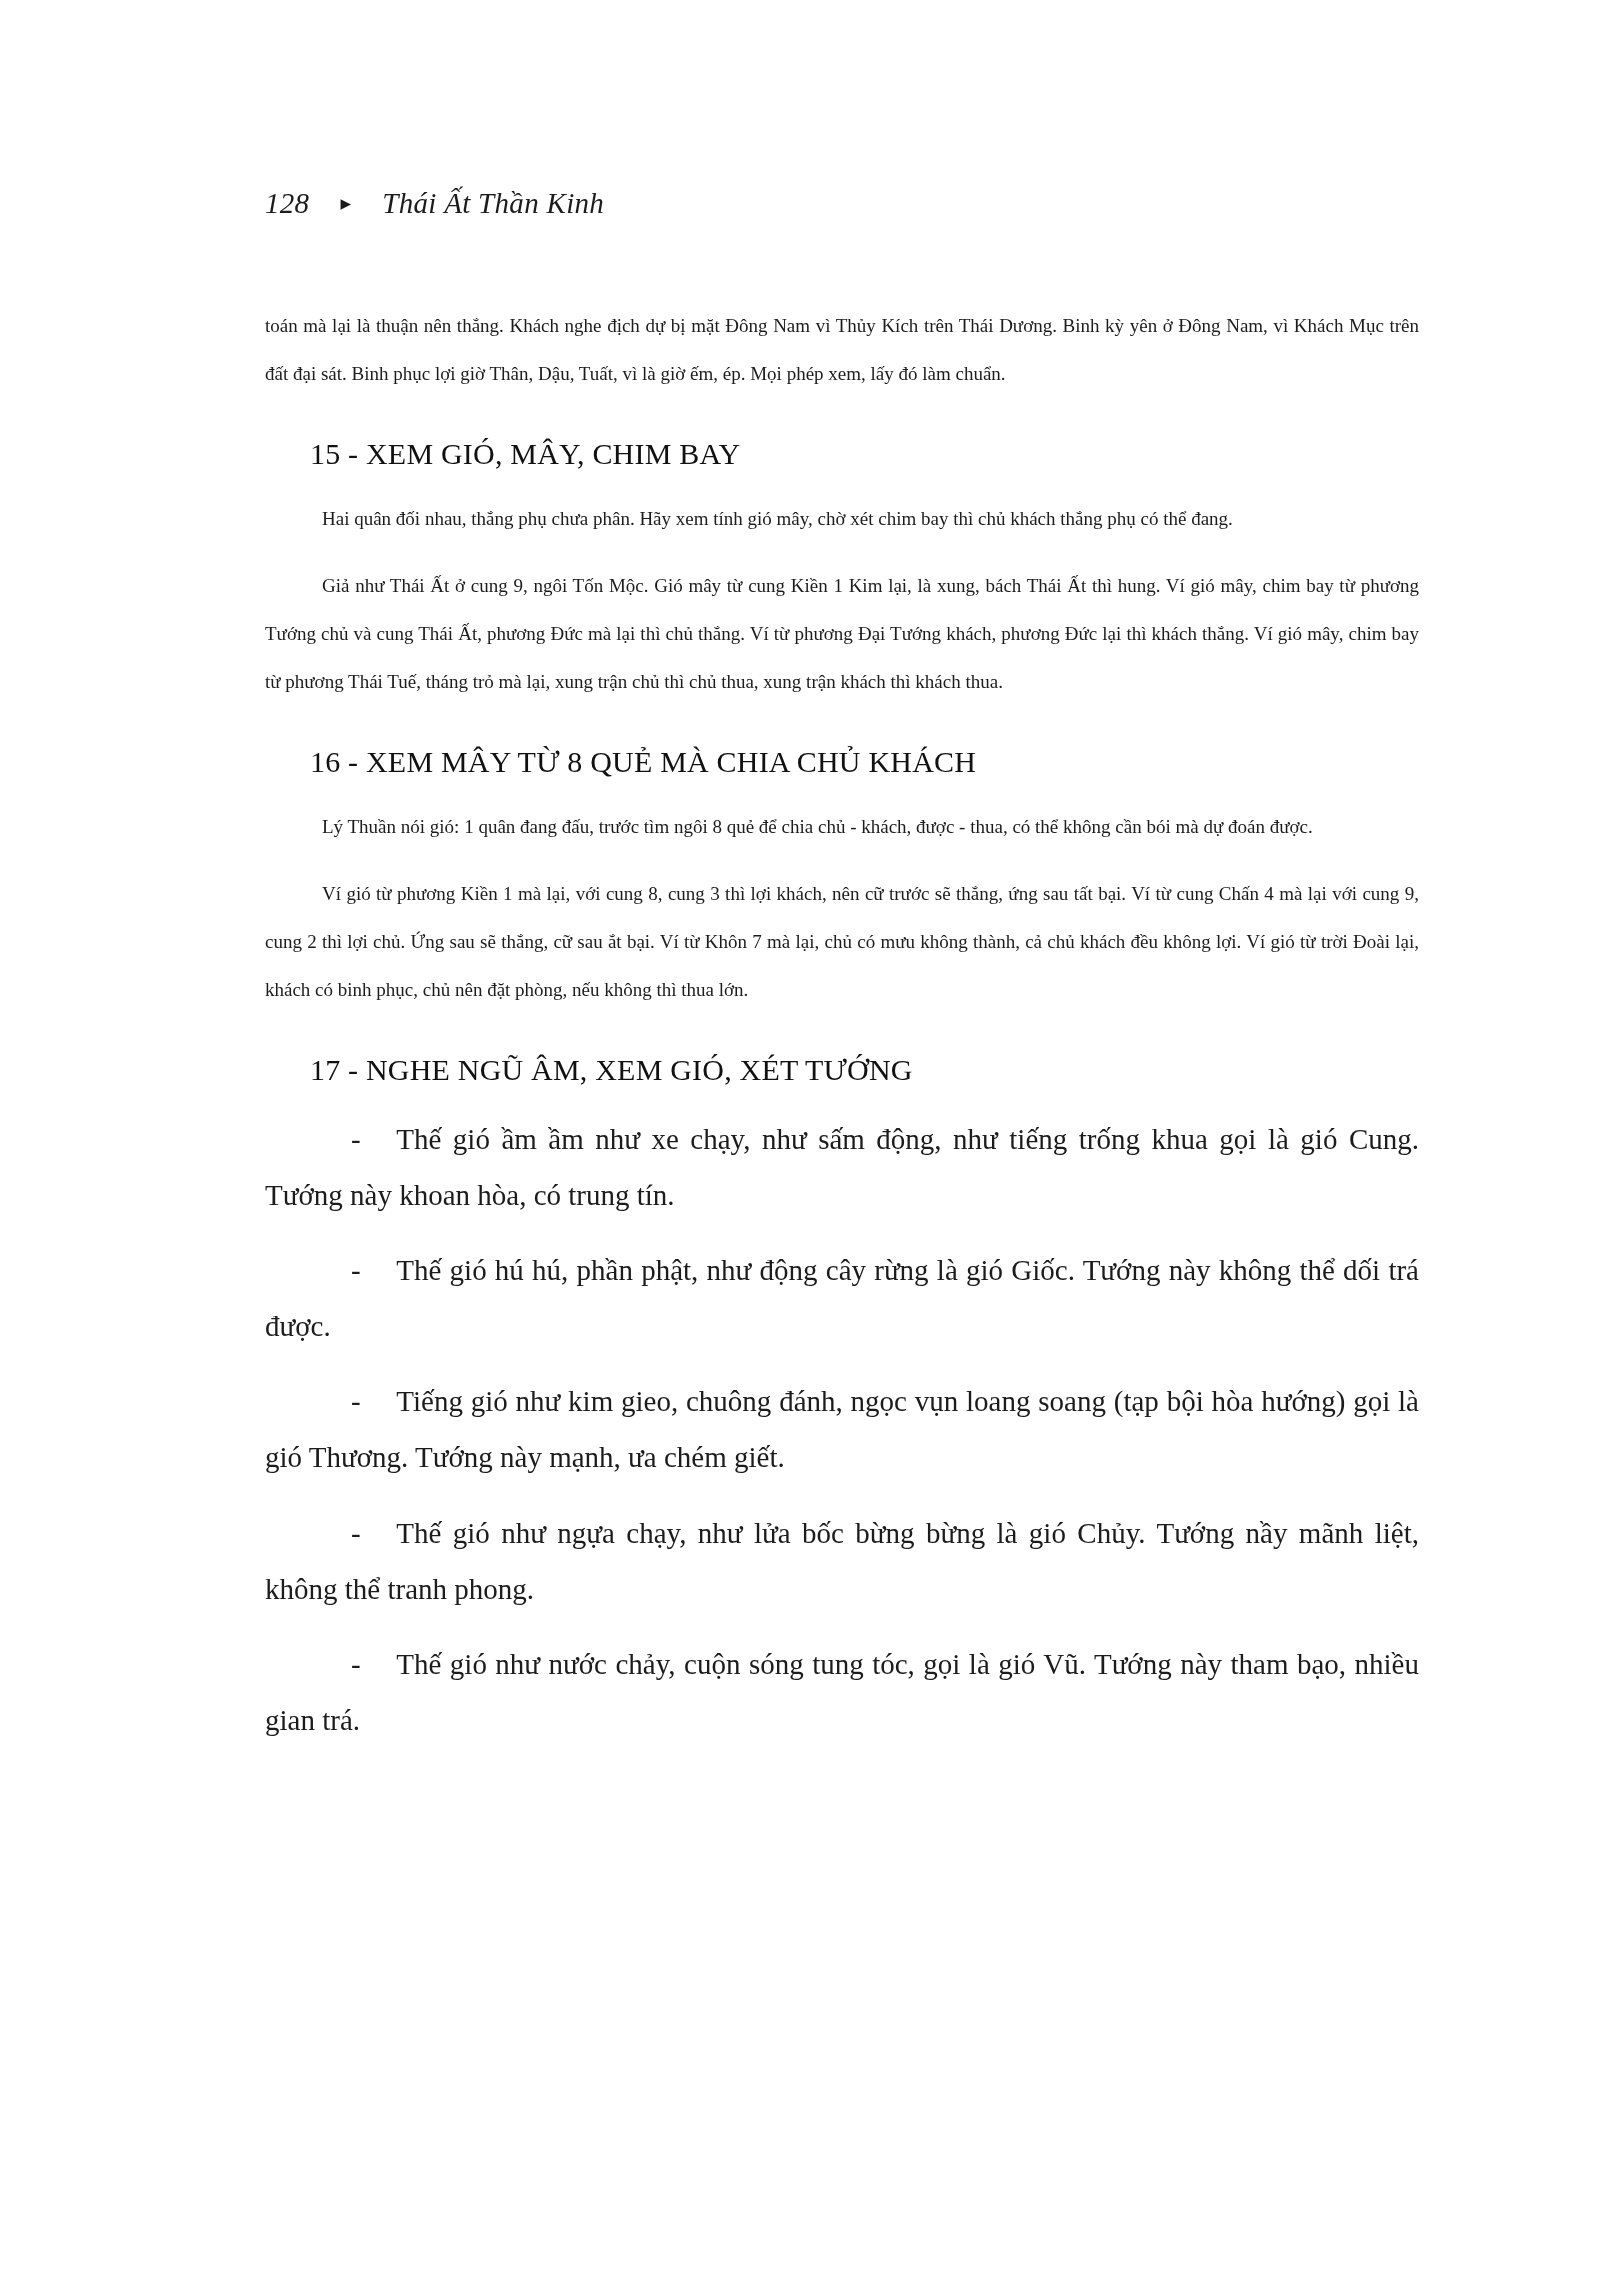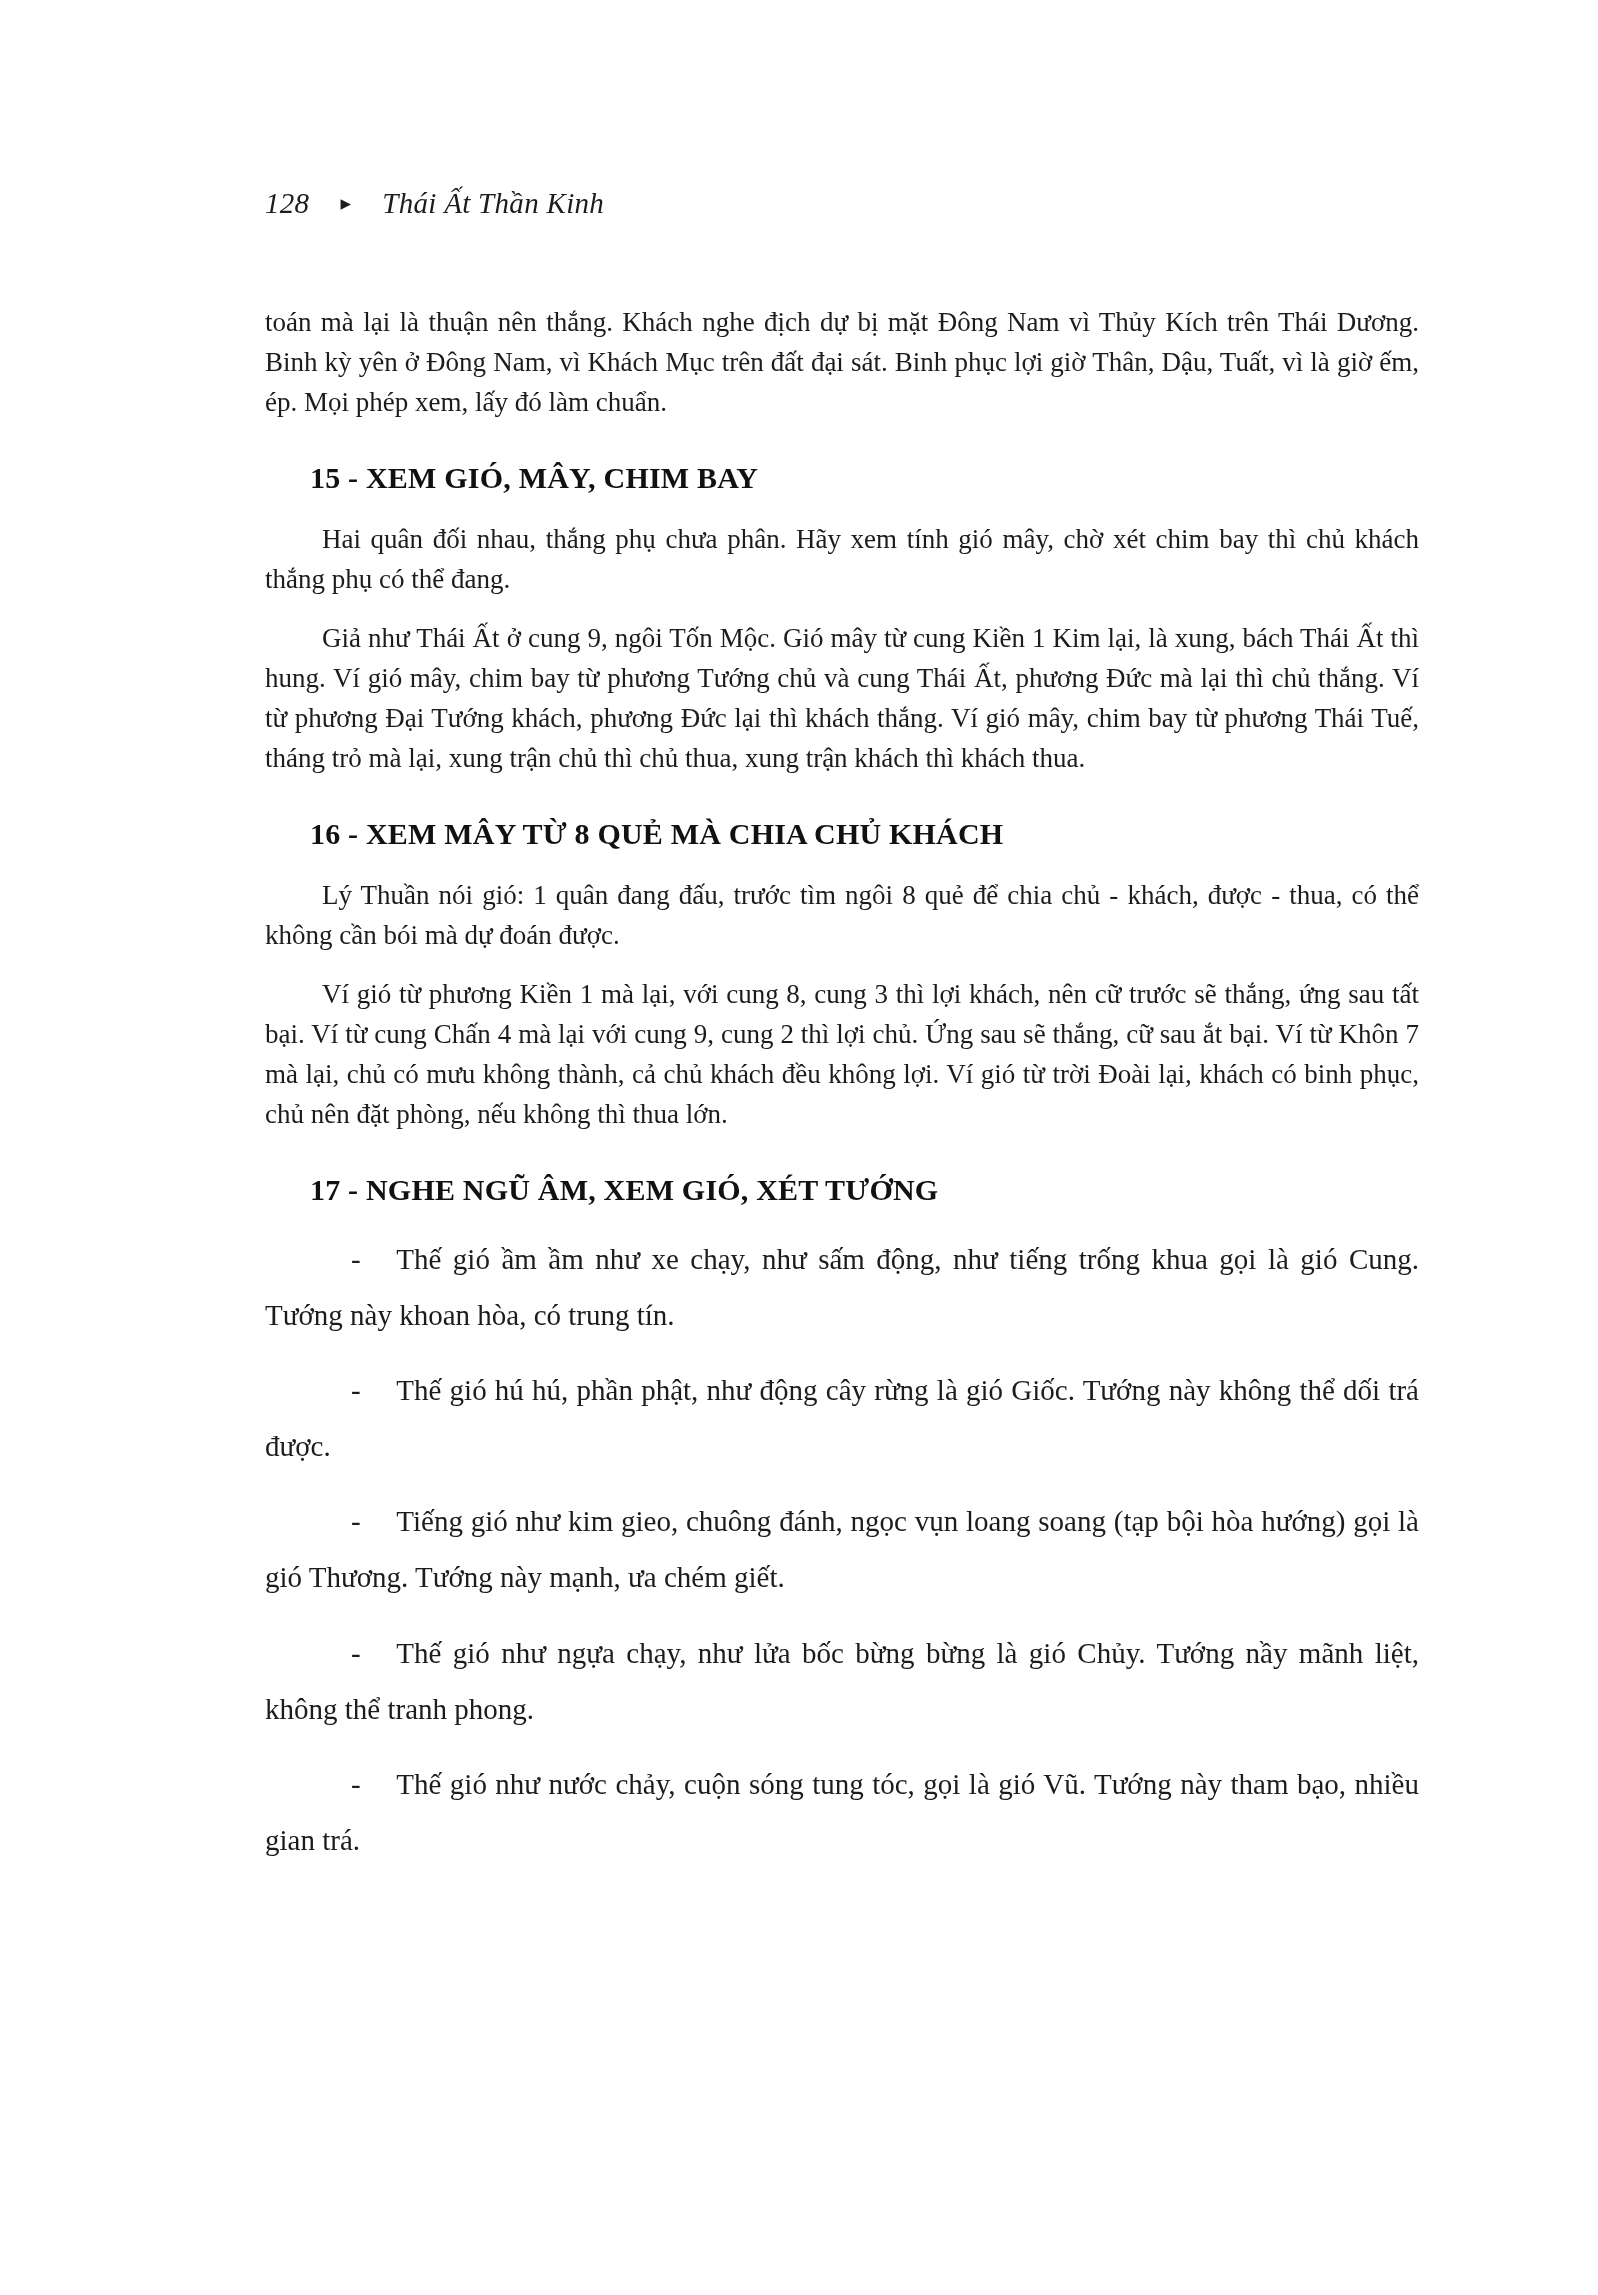--- a/index.html
+++ b/index.html
@@ -24,30 +24,30 @@
   }
   .running-header .pg-num { font-style: italic; }
   .running-header .sep {
     font-style: normal;
     font-size: 21px;
     padding: 0 7px;
     position: relative;
     top: -2.8px;
   }
   .content p.paragraph {
-    font-size: 27px;
-    line-height: 40px;
+    font-size: 19px;
+    line-height: 48px;
     text-align: justify;
     text-indent: 57px;
     margin-bottom: 19.4px;
   }
   .content p.paragraph.no-indent { text-indent: 0; }
   .content h2.heading {
     font-size: 30px;
-    font-weight: bold;
+    font-weight: normal;
     letter-spacing: 0.2px;
     margin: 39px 0 23.6px 57px;
     color: #111111;
   }
   .content p.list-item {
     font-size: 29px;
     line-height: 56px;
     text-align: justify;
     text-indent: 74px;
     margin-bottom: 19.4px;

